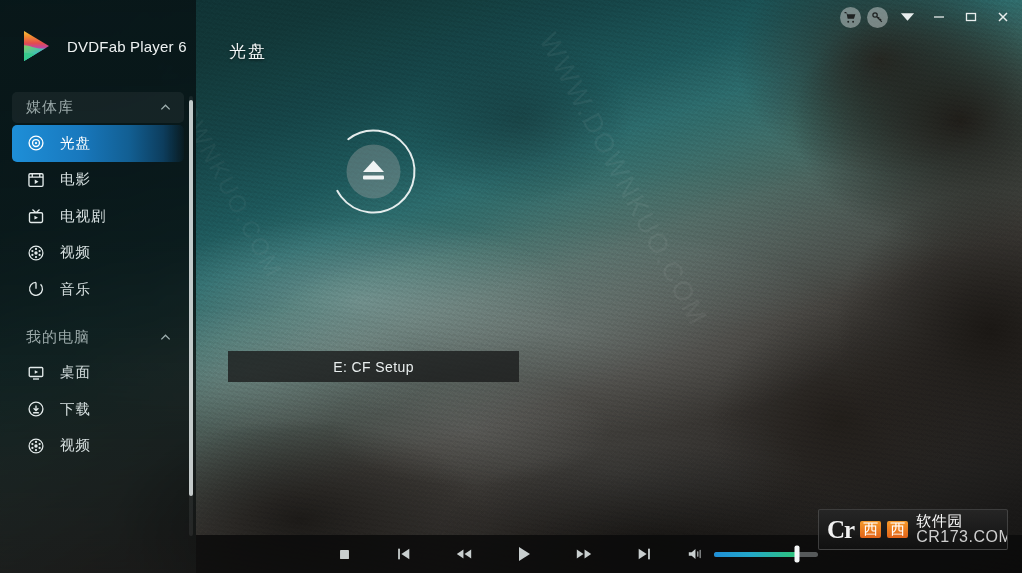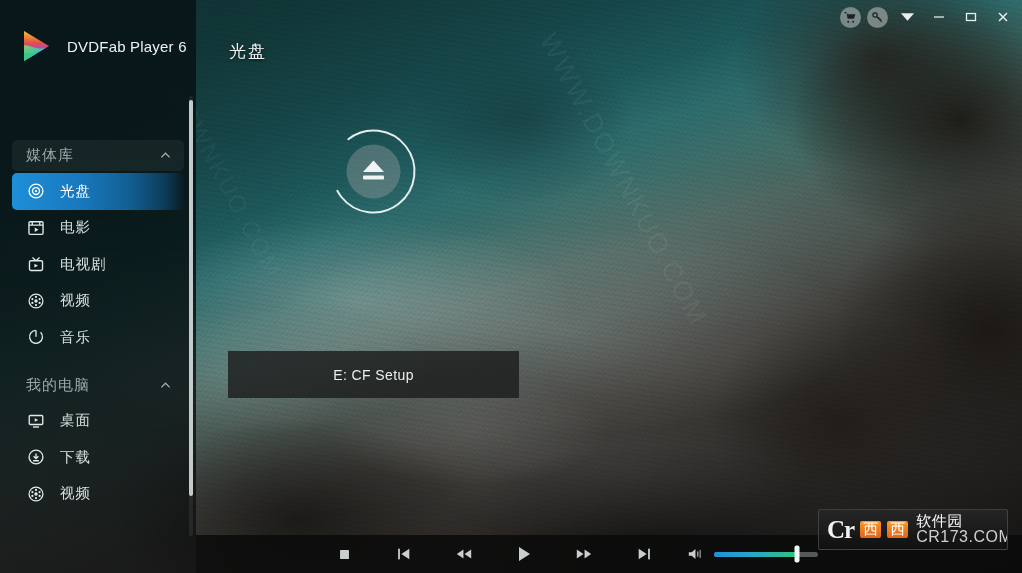--- a/index.html
+++ b/index.html
@@ -112,21 +112,21 @@
     position:relative;
     margin:0 12px 2px 12px;
     height:31px;
     display:flex; align-items:center;
     padding:0 12px 0 14px;
     border-radius:5px;
     color:#9aa8a8;
     font-size:15px;
     letter-spacing:1px;
   }
-  .sec-head.lit { background:rgba(255,255,255,.055);margin-top:48px; }
+  .sec-head.lit { background:rgba(255,255,255,.055); }
   .sec-head .chev {
     margin-left:auto;
     width:13px; height:13px;
     color:#9fb0b0;
   }
   .sec-head .chev svg { display:block; }
 
   .navlist { padding:0; }
   .navitem {
     position:relative;
@@ -208,21 +208,21 @@
     width:291px; height:133px;
   }
   #disc-ring {
     position:absolute; left:101px; top:0;
     width:89px; height:89px;
     cursor:pointer;
   }
   #disc-ring svg { display:block; }
   #disc-label {
     position:absolute; left:0; top:224px;
-    width:291px; height:47px;
+    width:291px; height:31px;
     background:rgba(26,28,28,.80);
     display:flex; align-items:center; justify-content:center;
     color:#e9eeee; font-size:14px; letter-spacing:.4px;
     cursor:pointer;
   }
 
   
   #controls {
     position:absolute; left:196px; bottom:0;
     width:826px; height:38px;

